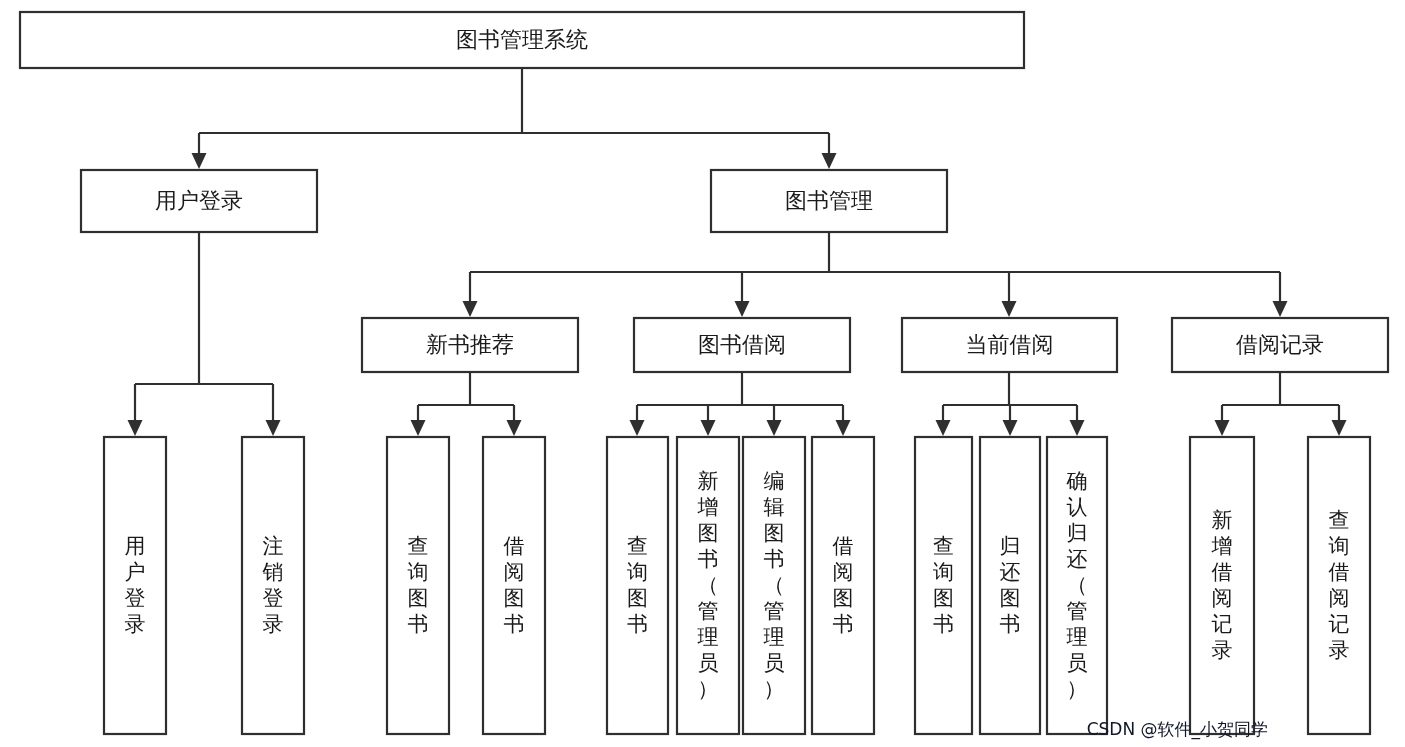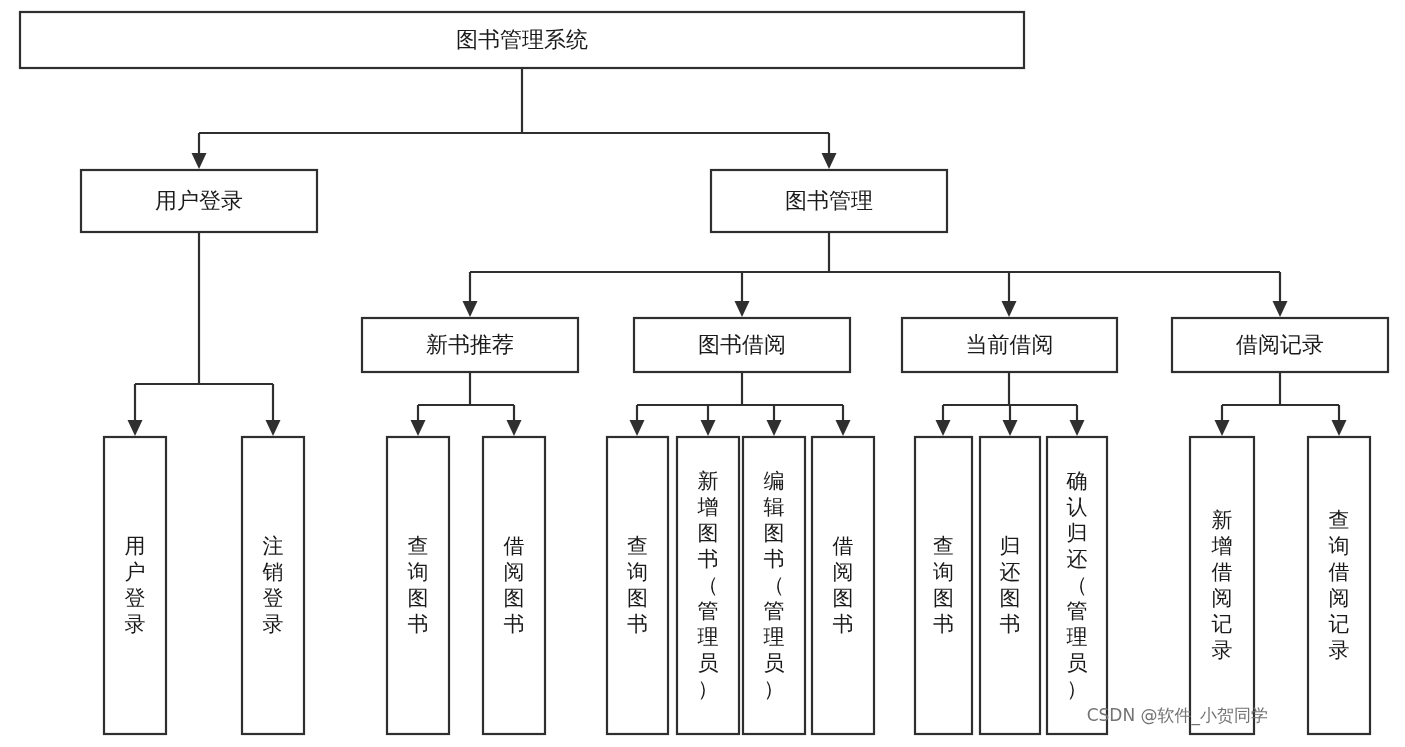--- a/index.html
+++ b/index.html
@@ -44,24 +44,24 @@
     fill: #1a1a1a;
     text-anchor: middle;
     dominant-baseline: middle;
   }
   .label-h {
     font-size: 22px;
   }
   .watermark-text {
     position: absolute;
     right: 10px;
-    bottom: 20px;
+    bottom: 6px;
     font-family: "DejaVu Sans", "Liberation Sans", sans-serif;
     font-size: 17px;
-    color: #737373;
+    color: #0f172a;
     white-space: nowrap;
     pointer-events: none;
   }
 </style>
 </head>
 <body>
 
 <div id="diagram-root">
   <svg class="diagram" viewBox="0 0 1405 747">
     <g id="edges-layer">

